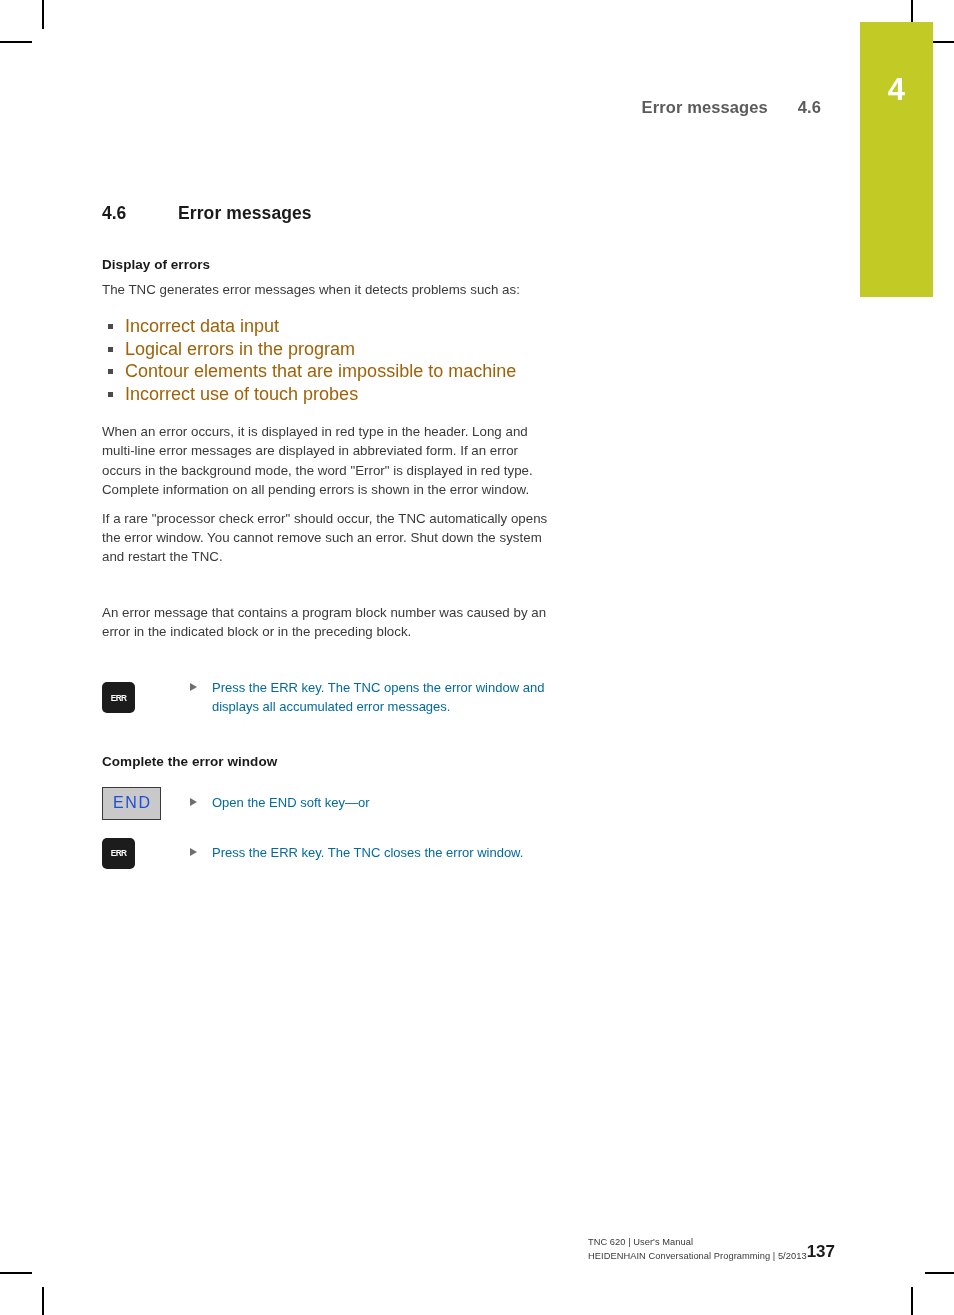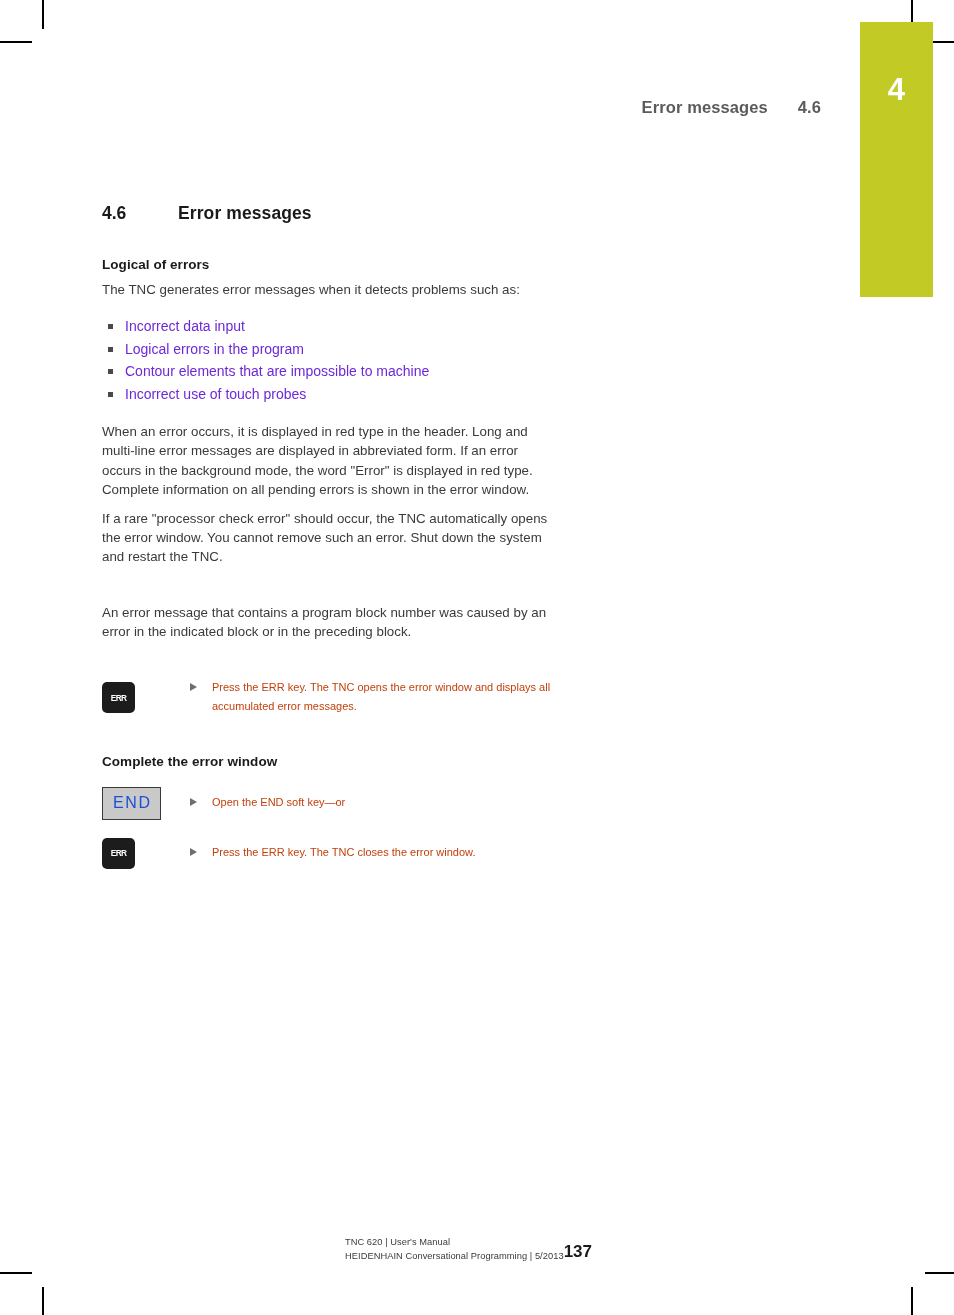--- a/index.html
+++ b/index.html
@@ -110,23 +110,23 @@
   p.body.last { margin-bottom: 0; margin-top: 36px; }
 
   ul.bullets {
     margin: 16px 0 17px 0;
     padding: 0;
     list-style: none;
   }
   ul.bullets li {
     position: relative;
     padding-left: 23px;
-    font-size: 14px;
+    font-size: 18px;
     line-height: 22.4px;
-    color: #6d28d9;
+    color: #a16207;
   }
   ul.bullets li .sq {
     position: absolute;
     left: 6px;
     top: 9px;
     width: 5px;
     height: 5px;
     background: #4a4a4a;
   }
   .block-open { margin-top: 36px; }
@@ -141,23 +141,23 @@
   .key-col {
     flex: 0 0 88px;
     width: 88px;
     padding-top: 1px;
   }
   .steps-col { flex: 1 1 auto; padding-top: 0px; }
 
   .step {
     position: relative;
     padding-left: 22px;
-    font-size: 11px;
+    font-size: 13px;
     line-height: 19.4px;
-    color: #c2410c;
+    color: #0369a1;
   }
   .step .tri {
     position: absolute;
     left: 0px;
     top: 5px;
     width: 0;
     height: 0;
     border-left: 7.5px solid #6e6e6e;
     border-top: 4.6px solid transparent;
     border-bottom: 4.6px solid transparent;
@@ -201,21 +201,21 @@
   }
 
   
   .footer {
     position: absolute;
     left: 102px;
     top: 1236px;
     width: 733px;
     display: flex;
     align-items: flex-end;
-    justify-content: center;
+    justify-content: flex-end;
   }
   .footer-left {
     font-size: 9.3px;
     line-height: 13.6px;
     color: #3a3a3a;
     letter-spacing: 0.05px;
   }
   .footer-page {
     font-size: 17px;
     font-weight: bold;
@@ -248,21 +248,21 @@
     <span class="rh-num">4.6</span>
   </div>
 
   <div class="content">
 
     <h1 class="section-title">
       <span class="sec-num">4.6</span>
       <span class="sec-text">Error messages</span>
     </h1>
 
-    <h2 class="sub-head">Logical of errors</h2>
+    <h2 class="sub-head">Display of errors</h2>
 
     <p class="body">The TNC generates error messages when it detects problems such as:</p>
 
     <ul class="bullets">
       <li>
         <span class="sq"></span>
         <span>Incorrect data input</span>
       </li>
       <li>
         <span class="sq"></span>

